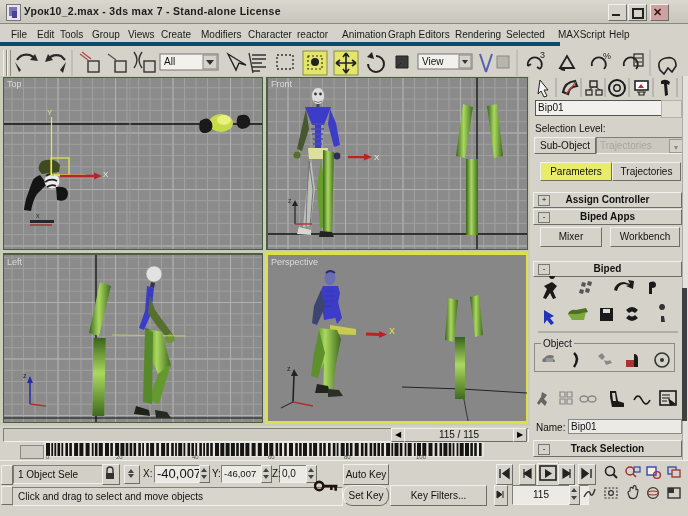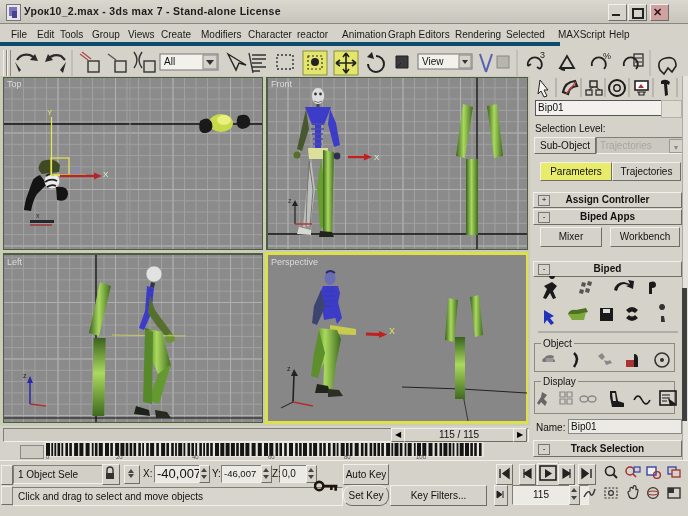--- a/index.html
+++ b/index.html
@@ -317,23 +317,20 @@
  <svg class="abs" style="left:4px;top:272px;" width="147" height="26" viewBox="0 0 147 26">
   <path d="M10 10 q4 -5 10 -2 l-1 3 q2 0 2 3 l-12 0 q-2 -2 1 -4z" fill="#777"></path>
   <rect x="12" y="10" width="7" height="4" fill="#999"></rect>
   <path d="M40 5 q6 5 0 14" stroke="#1a1a1a" stroke-width="2.4" fill="none"></path>
   <path d="M64 8 l4 -3 3 4 -3 3z M70 12 q4 2 6 0 l2 3 -6 2z" fill="#888"></path>
   <rect x="92" y="12" width="8" height="7" fill="#a33"></rect>
   <path d="M100 6 q4 0 4 5 l0 8 -4 0z" fill="#1a1a1a"></path>
   <circle cx="128" cy="12" r="7" fill="none" stroke="#333" stroke-width="1.6"></circle>
   <circle cx="128" cy="12" r="2" fill="#333"></circle>
  </svg>
- <fieldset class="abs" style="left:4px;top:300px;width:139px;height:36px;border:1px solid #8d8a82;padding:0;margin:0;">
-  <legend class="t10" style="margin-left:6px;padding:0 2px;">Display</legend>
- </fieldset>
  <svg class="abs" style="left:4px;top:310px;" width="147" height="26" viewBox="0 0 147 26">
   <path d="M8 6 l5 3 -3 4 3 3 -2 4 -4 -4 -2 3 -2 -2 4 -6z" fill="#666"></path>
   <path d="M26 6 l5 0 0 5 -5 0z M33 6 l5 0 0 5 -5 0z M26 13 l5 0 0 5 -5 0z M33 13 l5 0 0 5 -5 0z" fill="none" stroke="#888" stroke-width="1.2"></path>
   <ellipse cx="50" cy="13" rx="4" ry="3" fill="none" stroke="#888" stroke-width="1.4"></ellipse>
   <ellipse cx="58" cy="13" rx="4" ry="3" fill="none" stroke="#888" stroke-width="1.4"></ellipse>
   <path d="M76 5 l6 0 2 10 6 2 0 4 -12 0 -2 -10z" fill="#1a1a1a"></path>
   <path d="M78 7 l3 0 1 8 -3 0z" fill="#d5d2c9"></path>
   <path d="M100 14 q4 -8 8 0 q4 8 8 0" stroke="#1a1a1a" stroke-width="1.6" fill="none"></path>
   <rect x="126" y="5" width="16" height="14" fill="none" stroke="#1a1a1a" stroke-width="1.6"></rect>
   <path d="M128 9 h8 M128 12 h8 M128 15 h5" stroke="#1a1a1a" stroke-width="1.2"></path>

